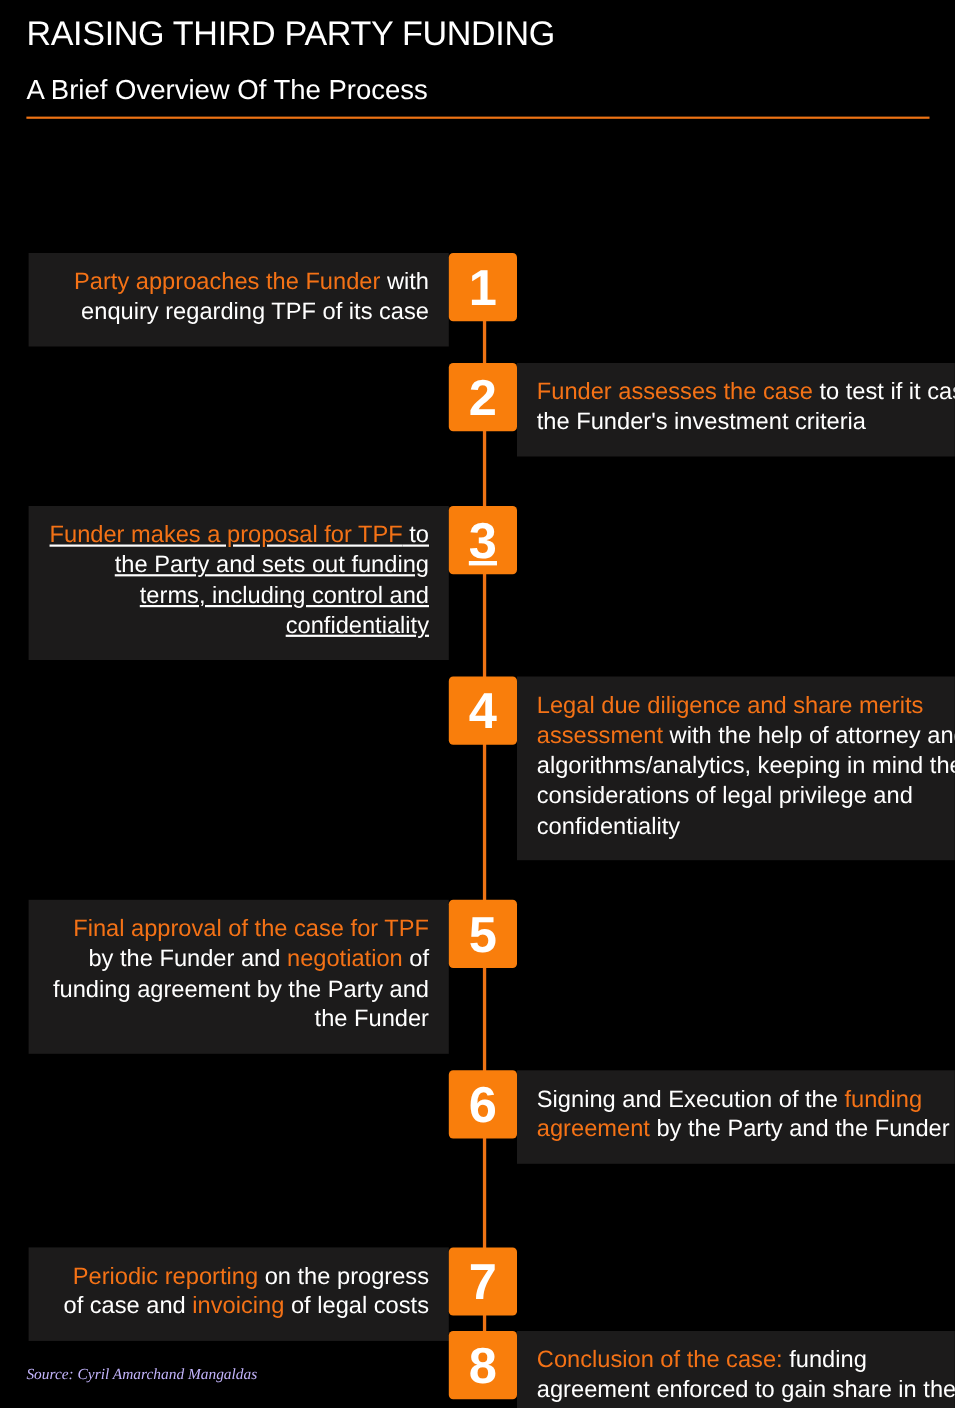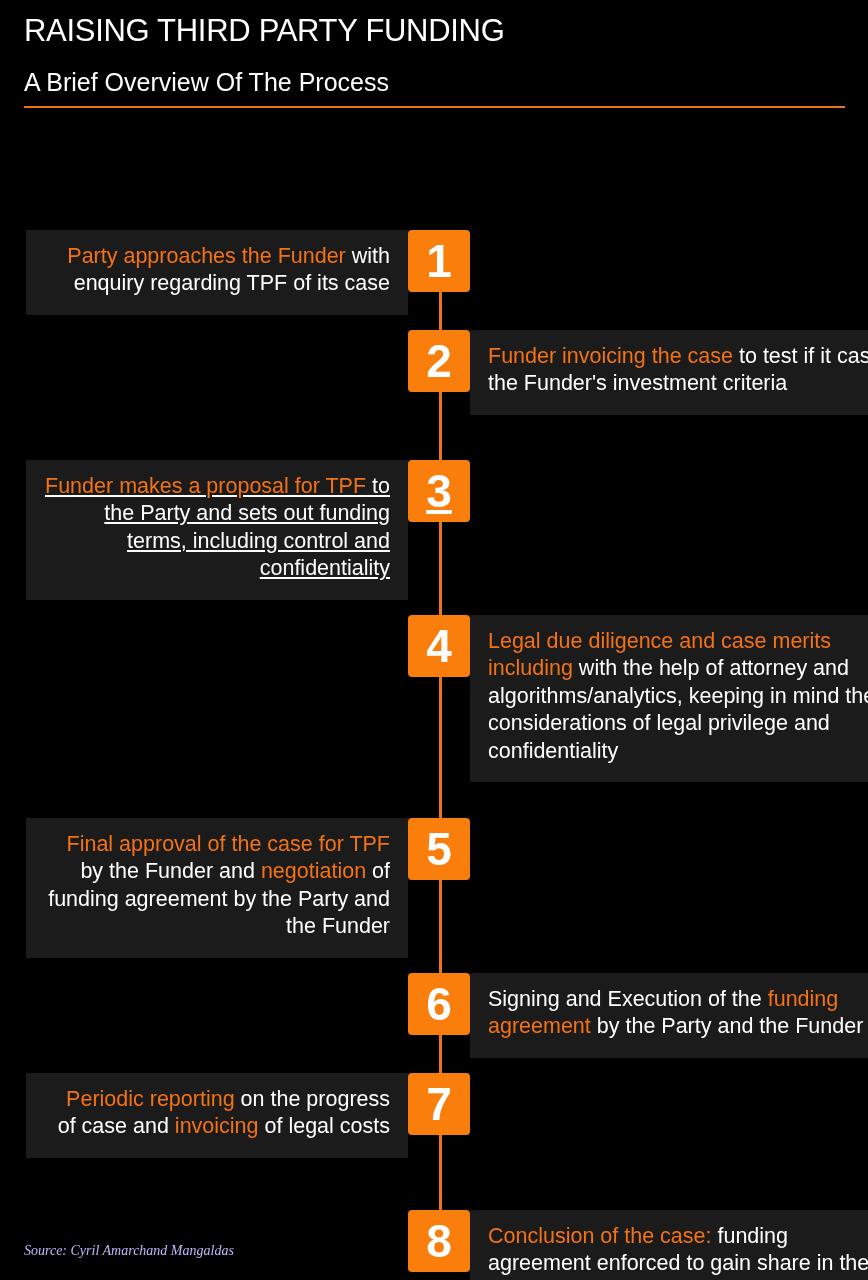--- a/index.html
+++ b/index.html
@@ -161,48 +161,48 @@
 
 <div class="step left" style="top: 122px;">
       <div class="panel">
         <div class="panel-text"><span class="hl">Party approaches the Funder</span><span> with enquiry regarding TPF of its case</span></div>
       </div>
       <div class="badge">1</div>
     </div>
     <div class="step right" style="top: 222px;">
       <div class="badge">2</div>
       <div class="panel">
-        <div class="panel-text"><span class="hl">Funder invoicing the case</span><span> to test if it case the Funder's investment criteria</span></div>
+        <div class="panel-text"><span class="hl">Funder assesses the case</span><span> to test if it case the Funder's investment criteria</span></div>
       </div>
     </div>
     <div class="step left" style="top: 352px; text-decoration: underline;">
       <div class="panel">
         <div class="panel-text"><span class="hl">Funder makes a proposal for TPF</span><span> to the Party and sets out funding terms, including control and confidentiality</span></div>
       </div>
       <div class="badge">3</div>
     </div>
     <div class="step right" style="top: 507px;">
       <div class="badge">4</div>
       <div class="panel">
-        <div class="panel-text"><span class="hl">Legal due diligence and case merits including</span><span> with the help of attorney and algorithms/analytics, keeping in mind the considerations of legal privilege and confidentiality</span></div>
+        <div class="panel-text"><span class="hl">Legal due diligence and share merits assessment</span><span> with the help of attorney and algorithms/analytics, keeping in mind the considerations of legal privilege and confidentiality</span></div>
       </div>
     </div>
     <div class="step left" style="top: 710px;">
       <div class="panel">
         <div class="panel-text"><span class="hl">Final approval of the case for TPF</span><span> by the Funder and </span><span class="hl">negotiation</span><span> of funding agreement by the Party and the Funder</span></div>
       </div>
       <div class="badge">5</div>
     </div>
     <div class="step right" style="top: 865px;">
       <div class="badge">6</div>
       <div class="panel">
         <div class="panel-text"><span>Signing and Execution of the </span><span class="hl">funding agreement</span><span> by the Party and the Funder</span></div>
       </div>
     </div>
-    <div class="step left" style="top: 965px;">
+    <div class="step left" style="top: 1026px;">
       <div class="panel">
         <div class="panel-text"><span class="hl">Periodic reporting</span><span> on the progress of case and </span><span class="hl">invoicing</span><span> of legal costs</span></div>
       </div>
       <div class="badge">7</div>
     </div>
     <div class="step right" style="top: 1102px;">
       <div class="badge">8</div>
       <div class="panel">
         <div class="panel-text"><span class="hl">Conclusion of the case:</span><span> funding agreement enforced to gain share in the monetary award from settlement/case win</span></div>
       </div>

